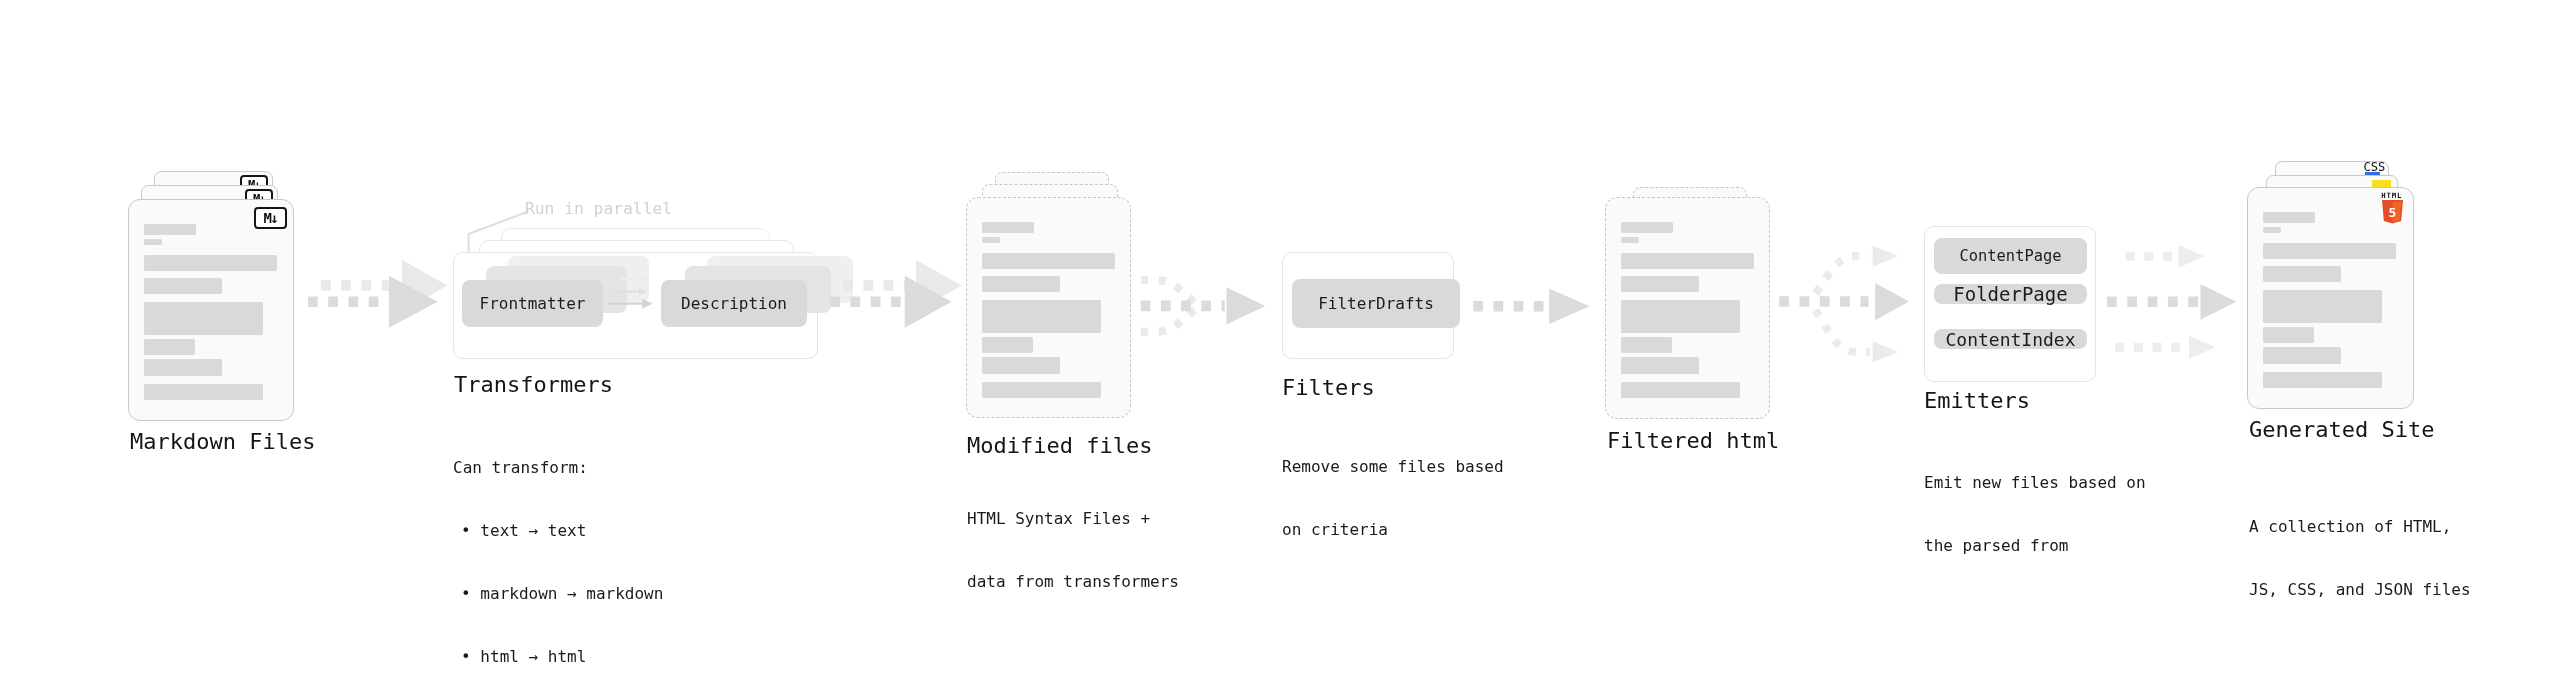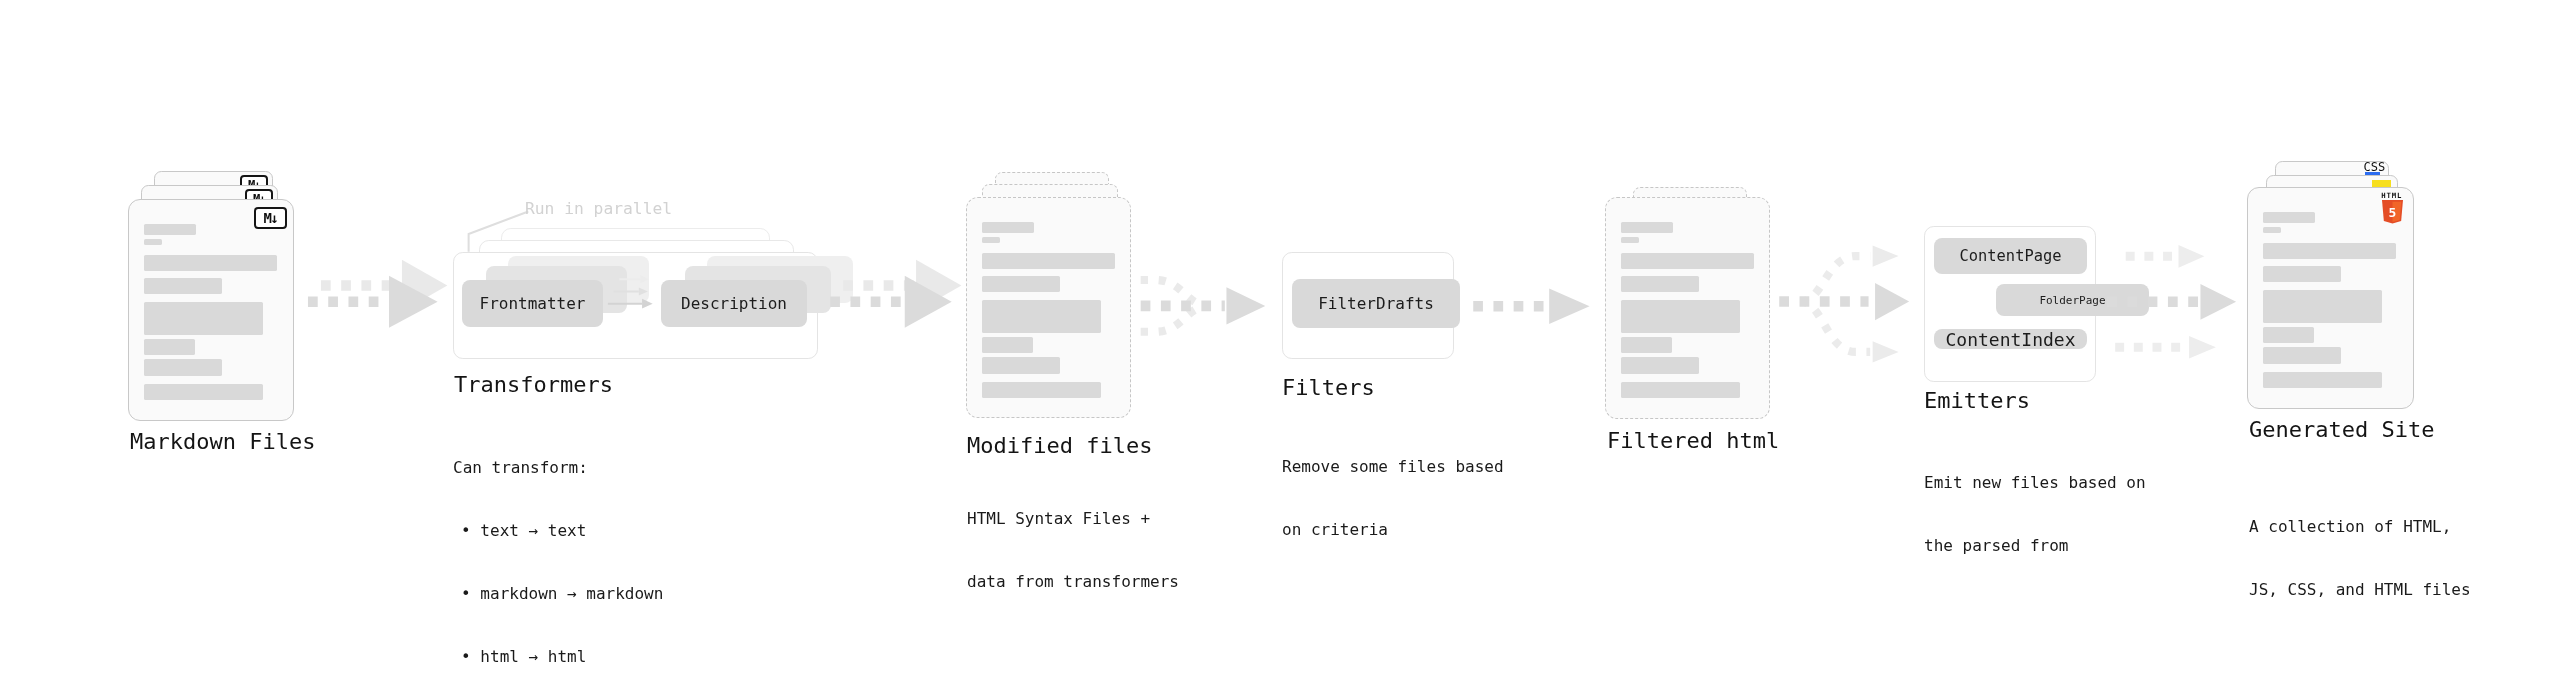--- a/index.html
+++ b/index.html
@@ -208,21 +208,21 @@
     <path d="M 30 77 C 58 77, 62 139, 98 139 L 116 139" fill="none" stroke="#ebebeb" stroke-width="10" stroke-dasharray="9 13"></path>
     <polygon points="119,126 119,152 151,139" fill="#ebebeb"></polygon>
     <line x1="4" y1="77" x2="114" y2="77" stroke="#dbdbdb" stroke-width="13" stroke-dasharray="12 13"></line>
     <polygon points="122,54 122,100 164,77" fill="#dbdbdb"></polygon>
   </svg>
 
   
   <section>
     <div class="obox" style="left:1924px;top:226px;width:172px;height:156px"></div>
     <div class="gbtn" style="left:1934px;top:238px;width:153px;height:36px;font-size:15.4px">ContentPage</div>
-    <div class="gbtn" style="left:1996px;top:284px;width:153px;height:32px;font-size:11px">FolderPage</div>
+    <div class="gbtn" style="left:1934px;top:284px;width:153px;height:20px;font-size:19px">FolderPage</div>
     <div class="gbtn" style="left:1934px;top:329px;width:153px;height:20px;font-size:18px">ContentIndex</div>
     <div class="title" style="left:1924px;top:389px">Emitters</div>
     <div class="desc" style="left:1924px;top:430px">
       <div>Emit new files based on</div>
       <div>the parsed from</div>
     </div>
   </section>
 
   
   <svg style="left:2103px;top:236px" width="138" height="134" viewBox="0 0 170 165">
@@ -259,18 +259,18 @@
       <div class="dl dl3"></div>
       <div class="dl dl4"></div>
       <div class="dl dl5"></div>
       <div class="dl dl6"></div>
       <div class="dl dl7"></div>
       <div class="dl dl8"></div>
     </div>
     <div class="title" style="left:2249px;top:418px">Generated Site</div>
     <div class="desc" style="left:2249px;top:474px">
       <div>A collection of HTML,</div>
-      <div>JS, CSS, and HTML files</div>
+      <div>JS, CSS, and JSON files</div>
     </div>
   </section>
 
 </div>
 
 
 </body></html>

